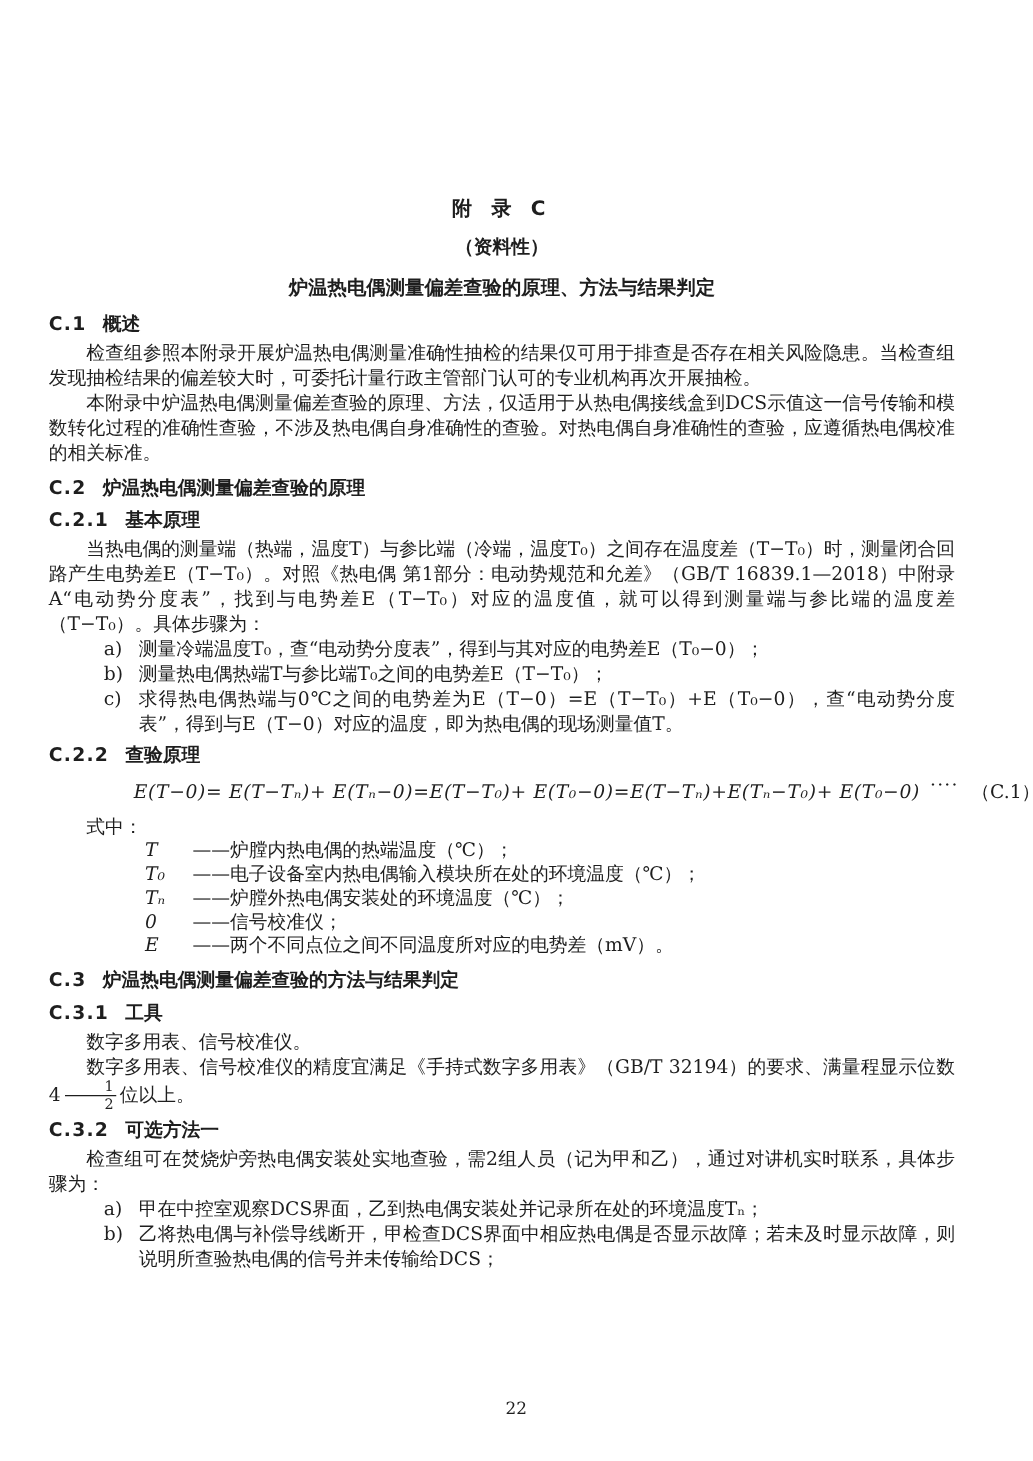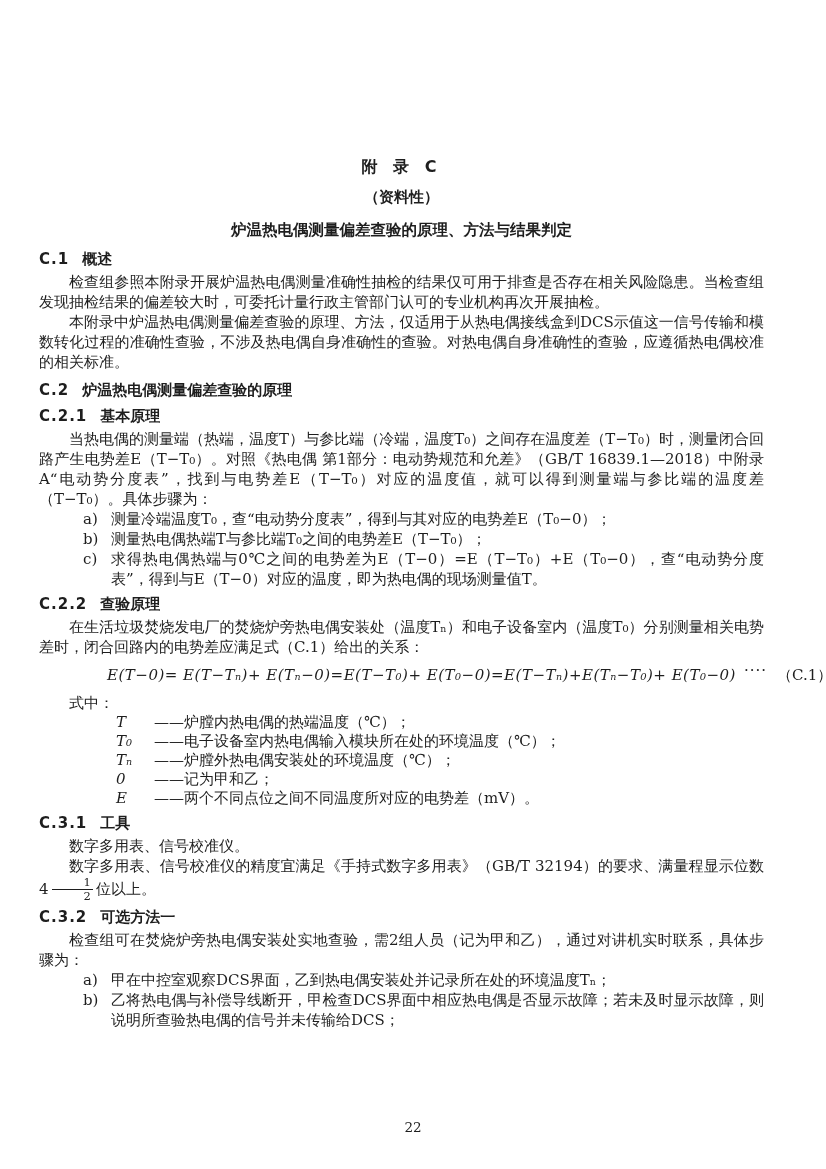--- a/index.html
+++ b/index.html
@@ -147,43 +147,45 @@
   <div class="li">
     <span class="marker">b)</span><span>测量热电偶热端T与参比端T₀之间的电势差E（T−T₀）；</span>
   </div>
   <div class="li">
     <span class="marker">c)</span><span>求得热电偶热端与0℃之间的电势差为E（T−0）=E（T−T₀）+E（T₀−0），查“电动势分度表”，得到与E（T−0）对应的温度，即为热电偶的现场测量值T。</span>
   </div>
 
   <div class="h sub">
     <span class="num">C.2.2</span><span>查验原理</span>
   </div>
-  <p class="para">在生活垃圾焚烧发电厂的焚烧炉旁热电偶安装处（温度Tₙ）和电子设备室内（温度T₀）分别测量相关电势差时，闭合回路内的电势差应满足式（C.1）给出的关系：</p>
   <div class="formula-row">
     <span class="formula-body">E(T−0)= E(T−Tₙ)+ E(Tₙ−0)=E(T−T₀)+ E(T₀−0)=E(T−Tₙ)+E(Tₙ−T₀)+ E(T₀−0)</span>
     <span class="formula-dots">····</span>
     <span class="formula-label">（C.1）</span>
   </div>
   <p class="para">式中：</p>
   <div class="sym-row">
     <span class="sym">T</span><span>——炉膛内热电偶的热端温度（℃）；</span>
   </div>
   <div class="sym-row">
     <span class="sym">T₀</span><span>——电子设备室内热电偶输入模块所在处的环境温度（℃）；</span>
   </div>
   <div class="sym-row">
     <span class="sym">Tₙ</span><span>——炉膛外热电偶安装处的环境温度（℃）；</span>
   </div>
   <div class="sym-row">
-    <span class="sym">0</span><span>——记为甲和乙；</span>
+    <span class="sym">0</span><span>——信号校准仪；</span>
   </div>
   <div class="sym-row">
     <span class="sym">E</span><span>——两个不同点位之间不同温度所对应的电势差（mV）。</span>
   </div>
 
+  <div class="h">
+    <span class="num">C.3</span><span>炉温热电偶测量偏差查验的方法与结果判定</span>
+  </div>
 
   <div class="h sub">
     <span class="num">C.3.1</span><span>工具</span>
   </div>
   <p class="para">数字多用表、信号校准仪。</p>
   <p class="para"><span>数字多用表、信号校准仪的精度宜满足《手持式数字多用表》（GB/T 32194）的要求、满量程显示位数4</span><span class="frac"><span class="frac-num">1</span><span class="frac-den">2</span></span><span>位以上。</span></p>
 
   <div class="h sub">
     <span class="num">C.3.2</span><span>可选方法一</span>
   </div>

